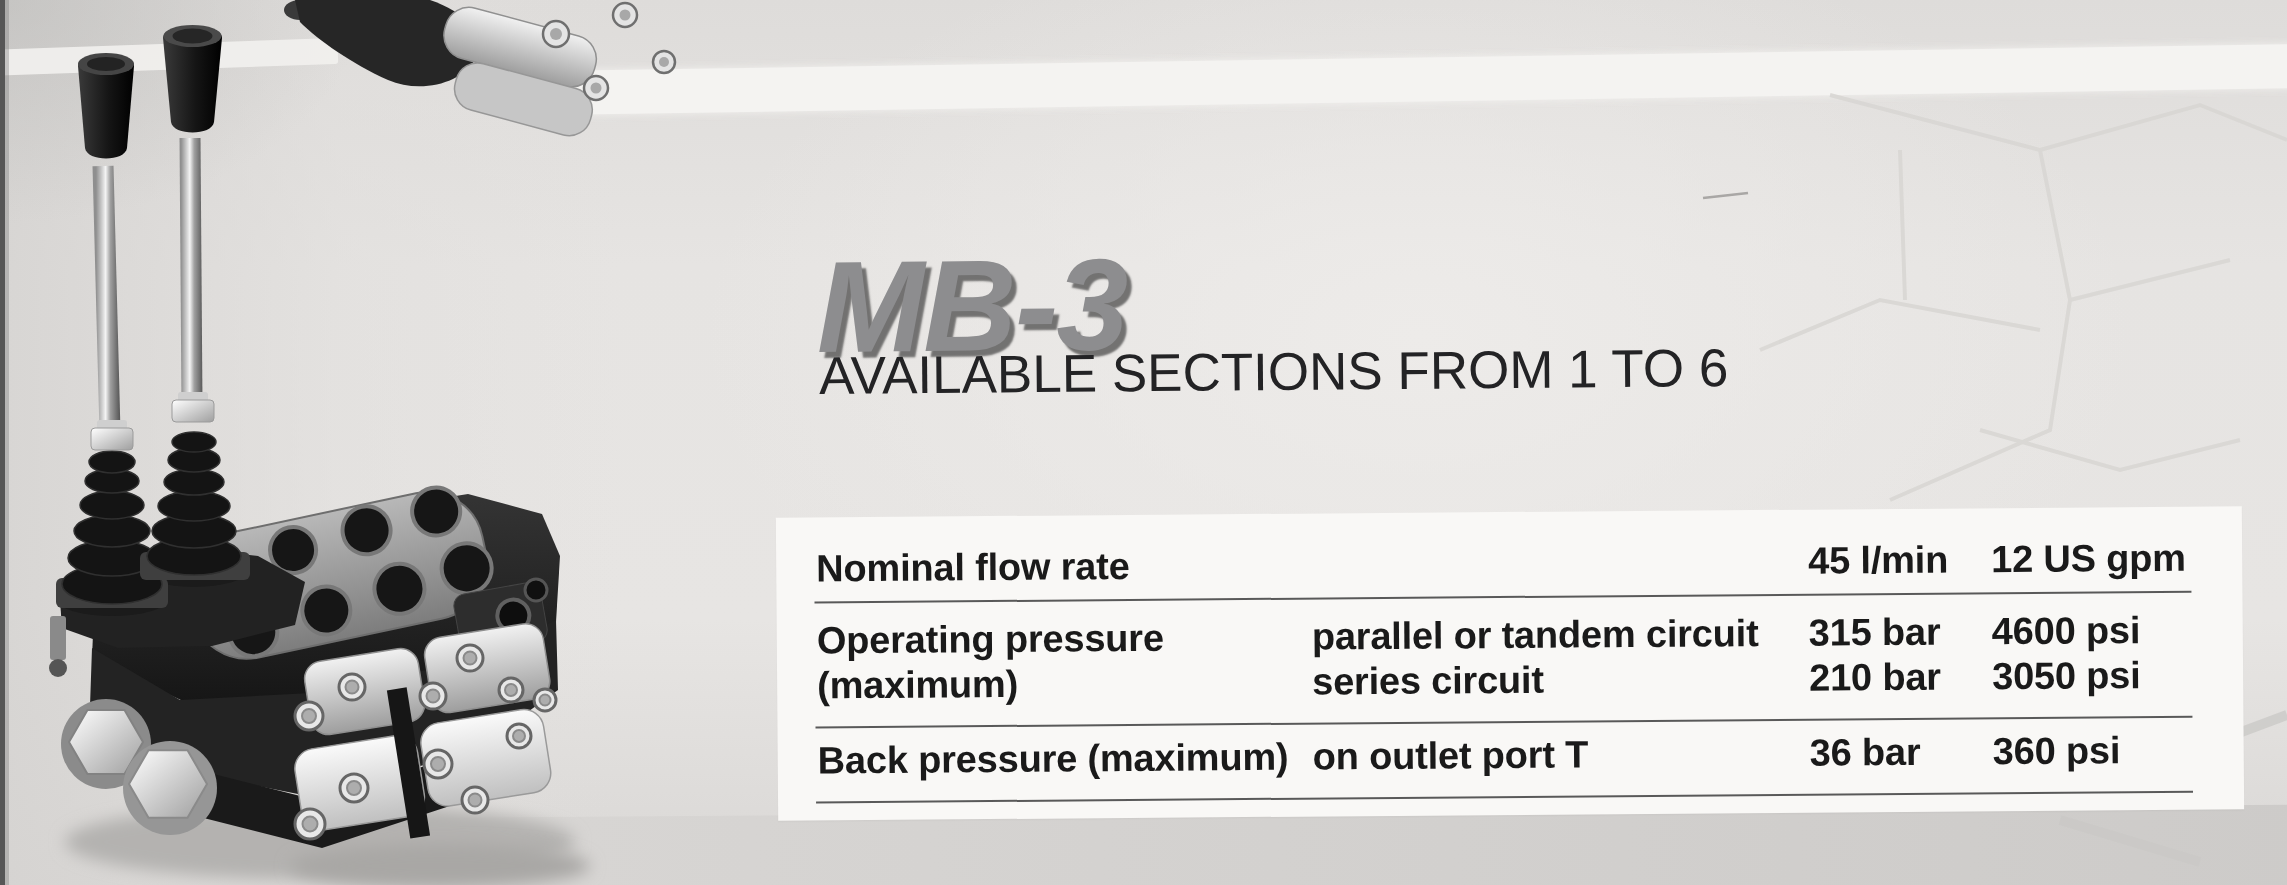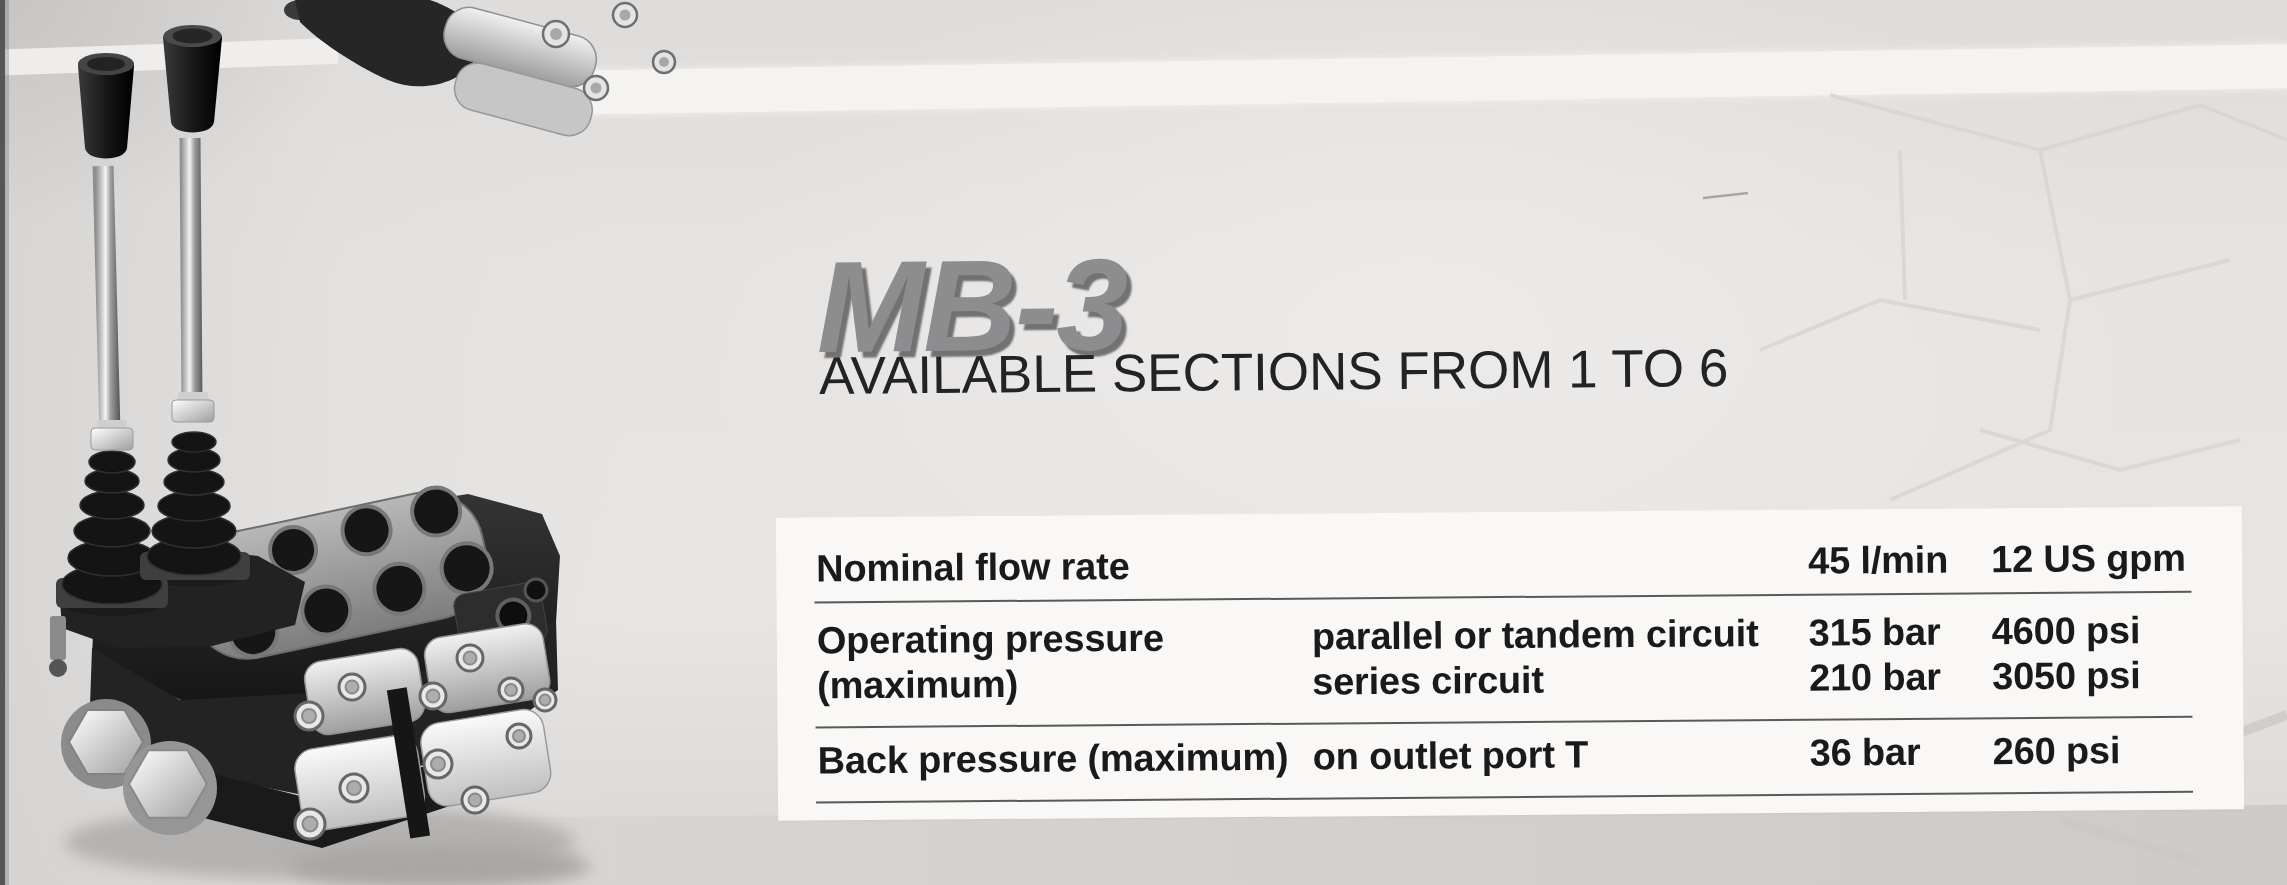--- a/index.html
+++ b/index.html
@@ -278,17 +278,17 @@
     <div class="cell c2 r2b">series circuit</div>
     <div class="cell c3 r2a">315 bar</div>
     <div class="cell c3 r2b">210 bar</div>
     <div class="cell c4 r2a">4600 psi</div>
     <div class="cell c4 r2b">3050 psi</div>
     <div class="rule ruleB"></div>
 
     <div class="cell c1 r3">Back pressure (maximum)</div>
     <div class="cell c2 r3">on outlet port T</div>
     <div class="cell c3 r3">36 bar</div>
-    <div class="cell c4 r3">260 psi</div>
+    <div class="cell c4 r3">360 psi</div>
     <div class="rule ruleC"></div>
   </div>
 
 </div>
 
 </body></html>

